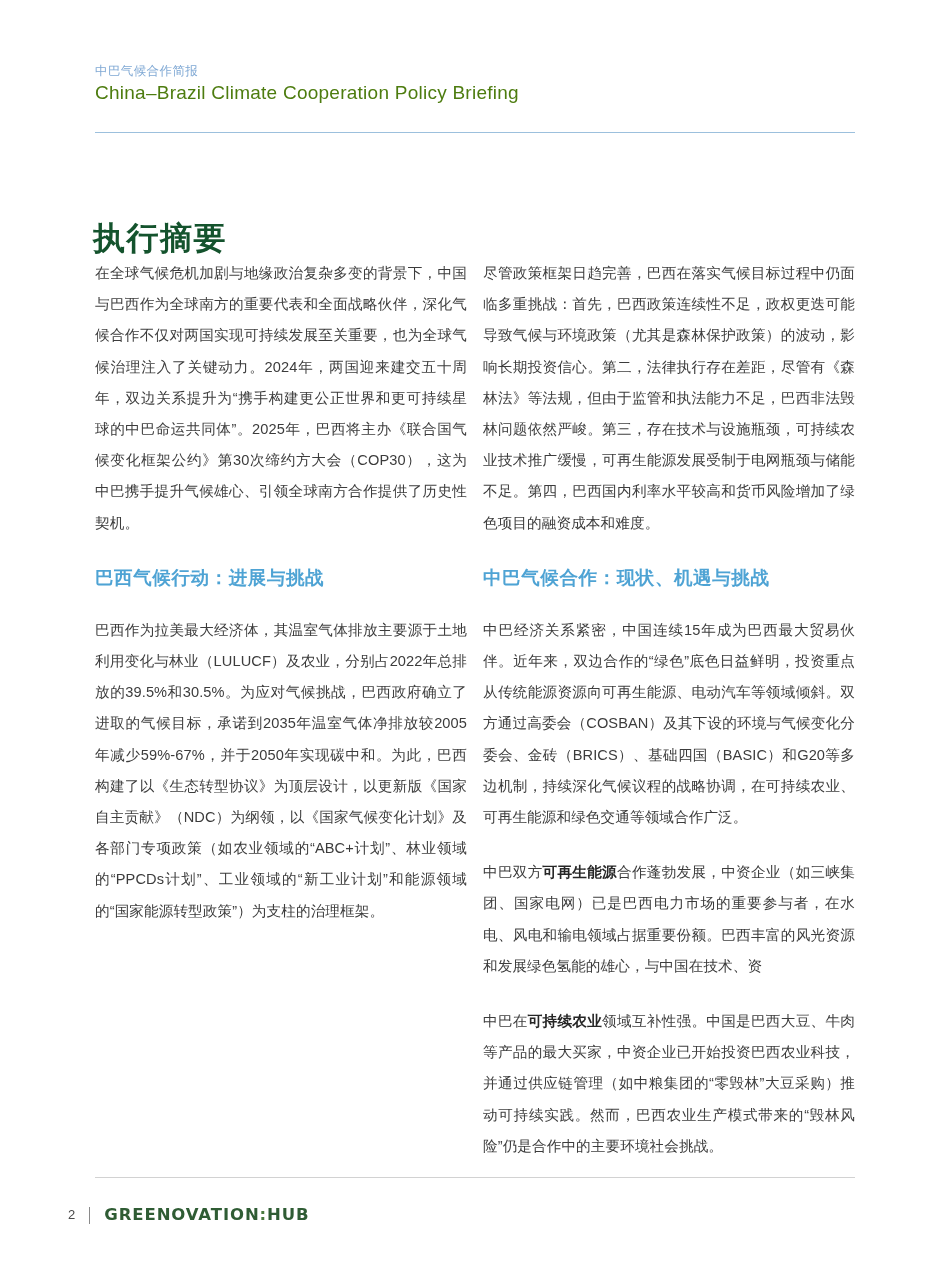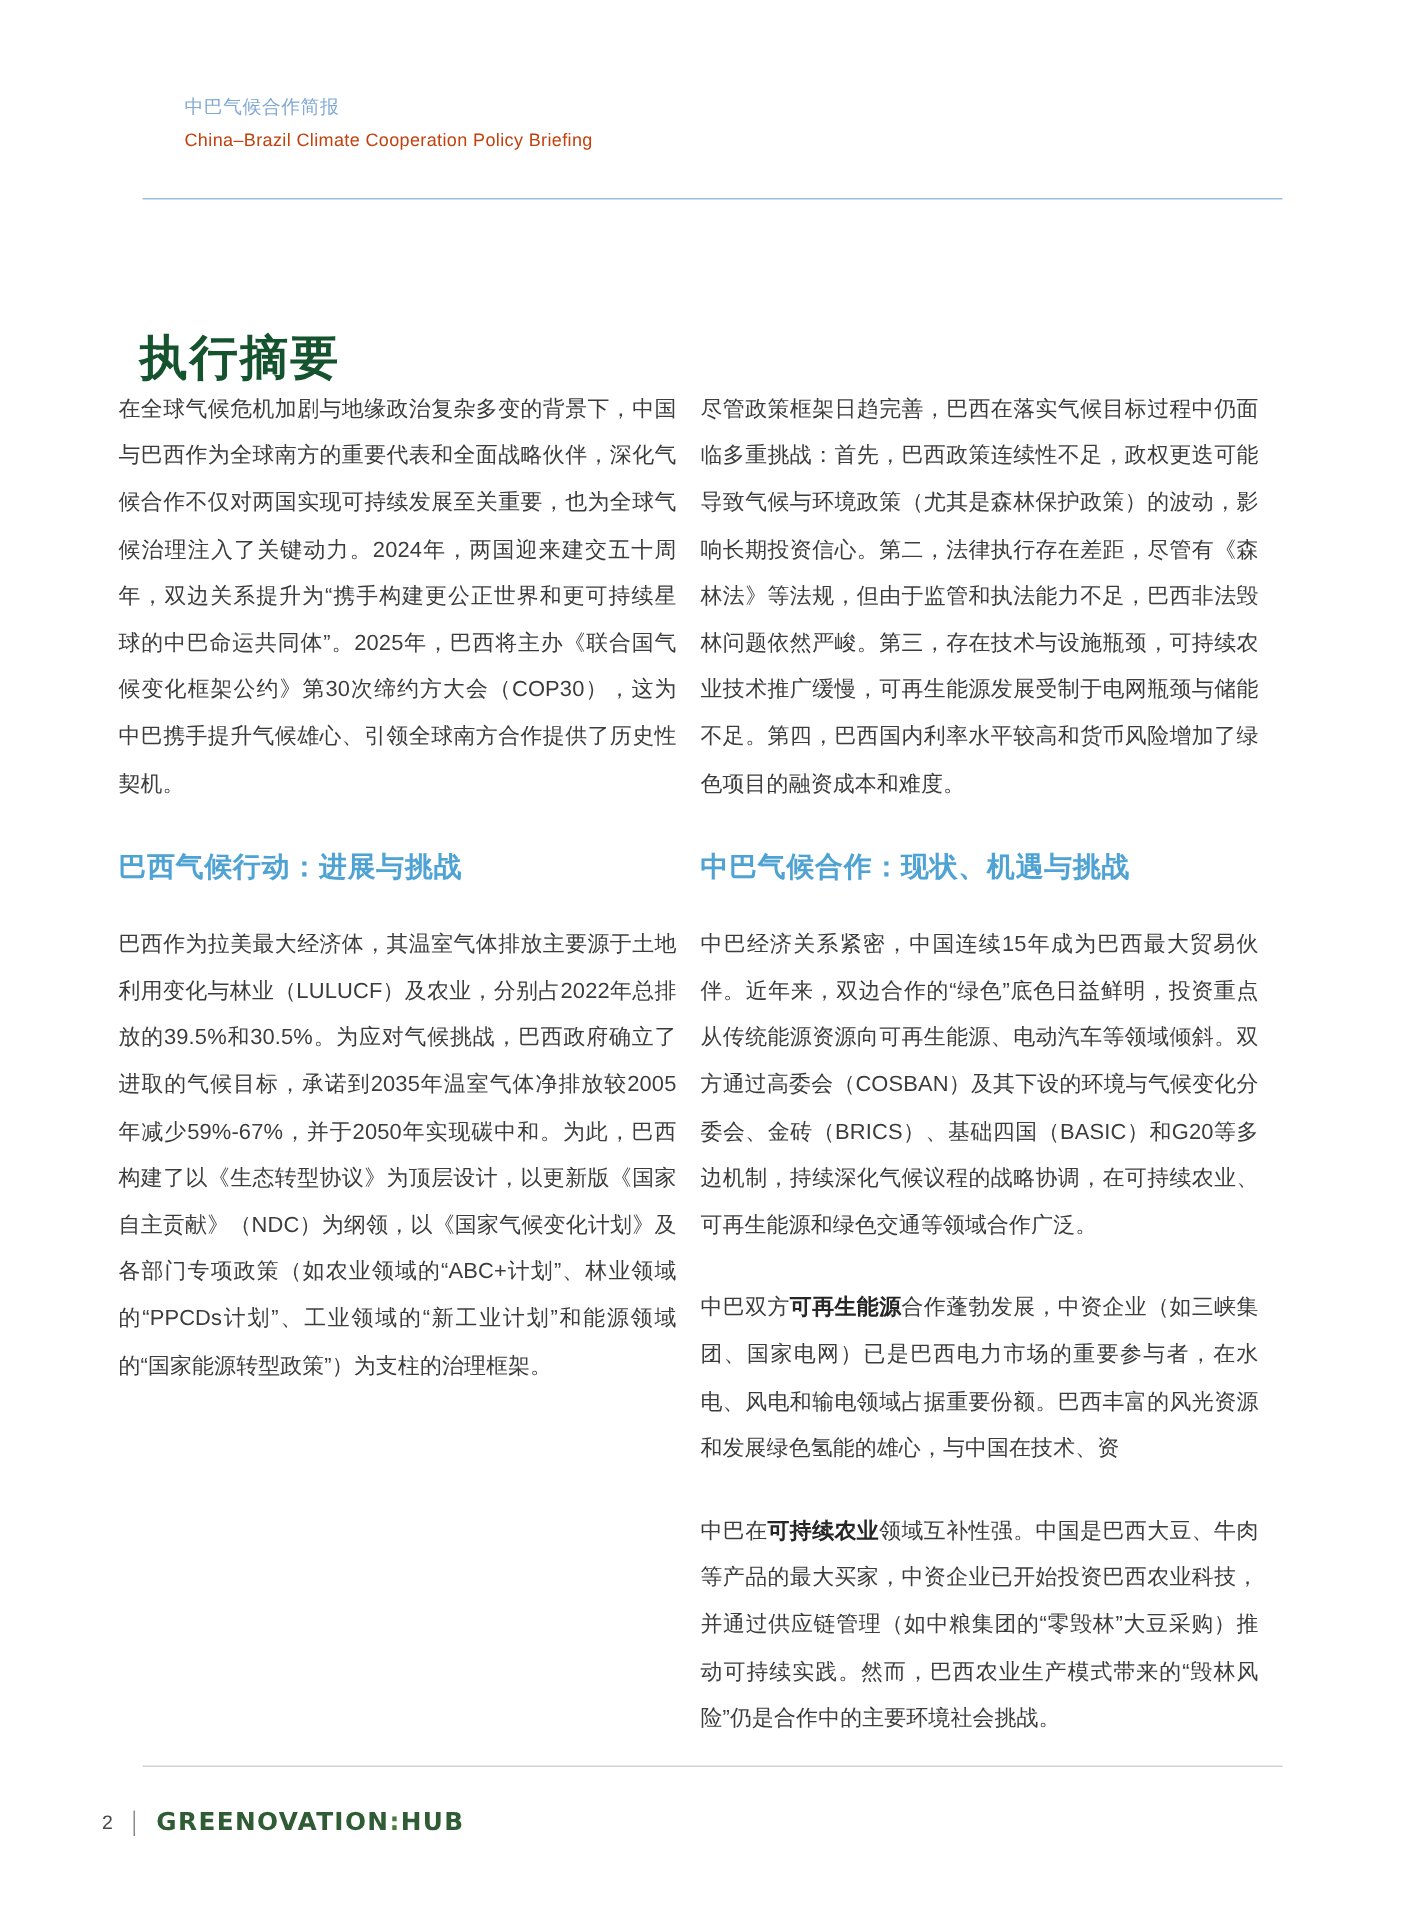--- a/index.html
+++ b/index.html
@@ -20,31 +20,30 @@
     height: 1274px;
     box-sizing: border-box;
   }
 
   
   .runhead {
     position: absolute;
     left: 95px;
     top: 62px;
     width: 760px;
-    margin-left: 28px;
   }
   .runhead .zh {
     font-size: 12.5px;
     color: #7fa8d4;
     letter-spacing: 0.4px;
     line-height: 19px;
   }
   .runhead .en {
-    font-size: 12px;
-    color: #c2410c;
+    font-size: 19px;
+    color: #4d7c0f;
     letter-spacing: 0.25px;
     line-height: 20px;
     margin-top: 2px;
   }
   .head-rule {
     position: absolute;
     left: 95px;
     top: 132px;
     width: 760px;
     height: 1px;
@@ -59,21 +58,21 @@
     font-size: 32px;
     font-weight: bold;
     color: #14532d;
     letter-spacing: 1.5px;
     line-height: 38px;
   }
 
   
   .columns {
     position: absolute;
-    left: 79px;
+    left: 95px;
     top: 258px;
     width: 760px;
     display: flex;
     gap: 0px;
   }
   .col {
     width: 372px;
   }
   .col.left { margin-right: 16px; }
 

